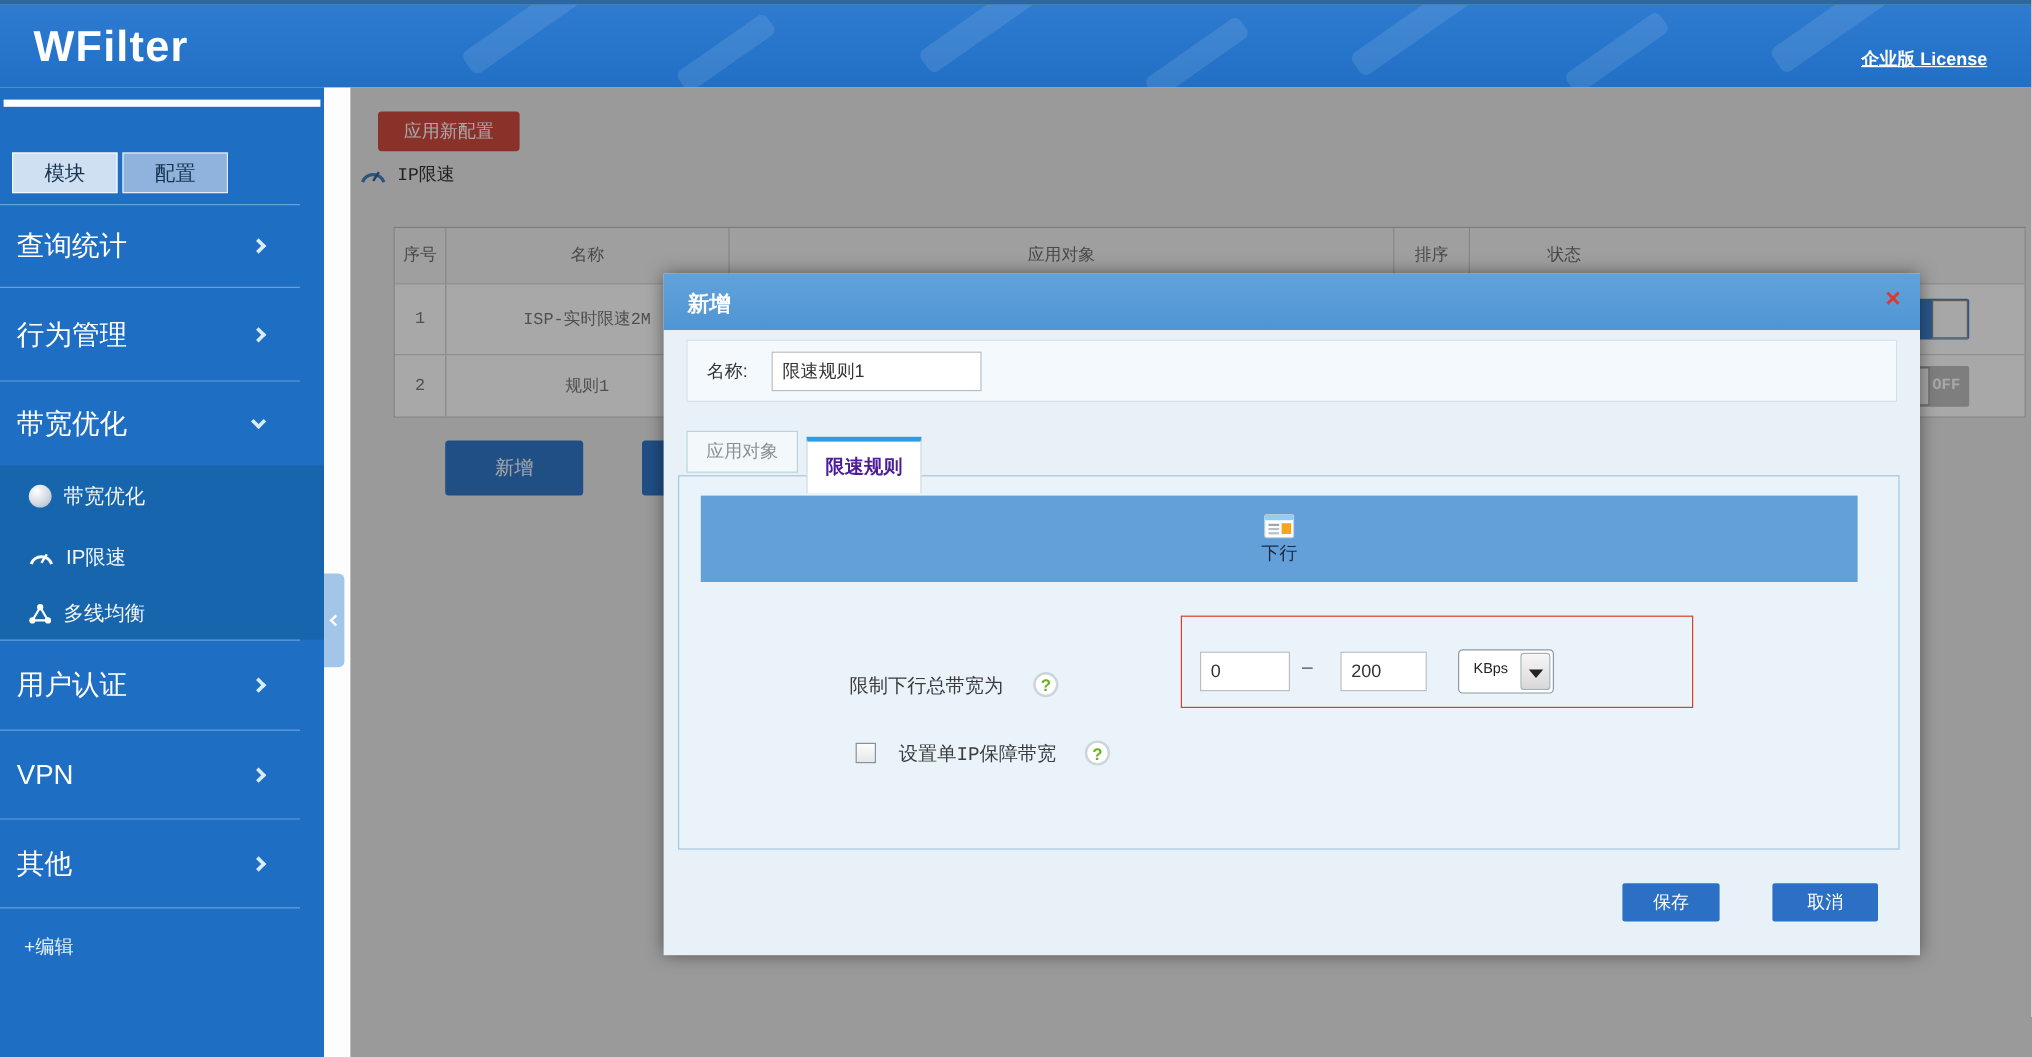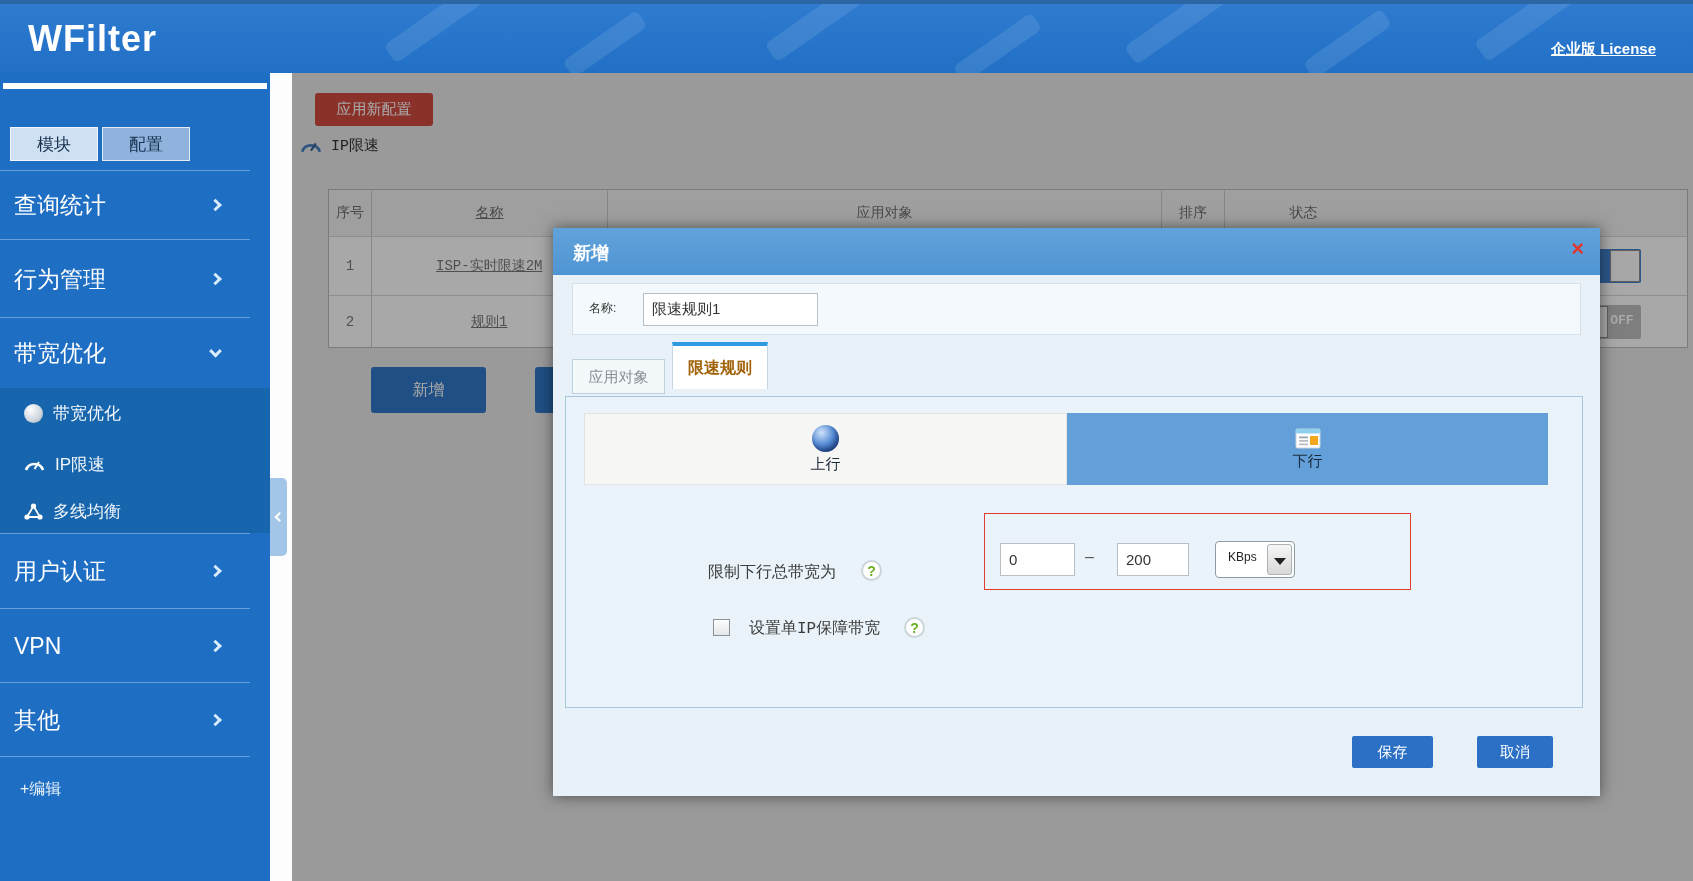--- a/index.html
+++ b/index.html
@@ -48,21 +48,21 @@
   #breadcrumb { position:absolute; left:8px; top:63px; display:flex; align-items:center; gap:9px;
     font-size:15px; color:#333; font-family:"Liberation Mono","DejaVu Sans Mono",monospace; }
 
   .tbl { position:absolute; left:36px; top:116px; width:1360px; background:#fff; border:1px solid #bdbdbd; }
   .tbl-row { display:flex; width:100%; }
   .tbl-head { background:#f2f2f2; height:46px; }
   .tbl-head .cell { color:#6f6f6f; font-size:14px; }
   .cell { display:flex; align-items:center; justify-content:center; border-right:1px solid #ccc;
     font-size:14px; color:#7a7a7a; font-family:"Liberation Mono","DejaVu Sans Mono",monospace; }
   .cell:last-child { border-right:none; }
-  .c0{width:43px;} .c1{width:236px;text-decoration:underline;} .c2{width:554px;} .c3{width:307px;} .c4{width:63px;} .c5{width:157px;}
+  .c0{width:43px;} .c1{width:236px;} .c2{width:554px;} .c3{width:307px;} .c4{width:63px;} .c5{width:157px;}
   .body-row { height:59px; border-top:1px solid #d8d8d8; background:#fff; }
   .body-row.r2 { height:52px; }
   .toggle { position:relative; width:64px; height:34px; border-radius:2px; }
   .toggle.on { background:#4285d2; }
   .toggle.off { background:#bfbfbf; }
   .knob { position:absolute; top:1px; width:30px; height:32px; background:#fdfdfd; border:1px solid #8f8f8f; }
   .toggle.on .knob { right:1px; }
   .toggle.off .knob { left:1px; }
   .off-label { position:absolute; right:7px; top:8px; color:#fff; font-size:13px; font-weight:bold; }
   .btn-row-add { position:absolute; left:79px; top:294px; width:115px; height:46px; background:#3079c8;
@@ -76,29 +76,29 @@
 
   
   #modal { position:absolute; left:553px; top:228px; width:1047px; height:568px; z-index:100;
     background:#e8f1f7; box-shadow:0 0 14px rgba(0,0,0,.5); }
   #m-titlebar { position:absolute; left:0; top:0; width:100%; height:47px;
     background:linear-gradient(#61a2da,#4f95d3); }
   #m-title { position:absolute; left:20px; top:13px; color:#fff; font-size:18px; font-weight:bold; }
   #m-close { position:absolute; right:16px; top:10px; color:#e0372e; font-size:22px; font-weight:bold; cursor:pointer; line-height:1; }
   .name-section { position:absolute; left:19px; top:55px; width:1009px; height:52px;
     background:#f3f9fc; border:1px solid #d5e2ea; }
-  .name-label { position:absolute; left:16px; top:16px; font-size:12px; color:#333; }
+  .name-label { position:absolute; left:16px; top:16px; font-size:15px; color:#333; }
   .name-input { position:absolute; left:70px; top:9px; width:175px; height:33px; border:1px solid #b9bfc4;
     background:#fff; font-size:15px; color:#333; padding:0 8px; font-family:inherit; }
   .m-tab { position:absolute; cursor:pointer; text-align:center; }
   .m-tab.inactive { left:19px; top:131px; width:93px; height:35px; line-height:33px;
     background:#f3f8fa; border:1px solid #bed2dd; color:#8a9096; font-size:15px; }
-  .m-tab.active { left:119px; top:114px; width:96px; height:47px; line-height:43px;
+  .m-tab.active { left:119px; top:136px; width:96px; height:47px; line-height:43px;
     background:#fff; border-top:4px solid #2f9be2; border-left:1px solid #c8d8e2; border-right:1px solid #c8d8e2;
-    color:#a16207; font-weight:bold; font-size:16px; z-index:2; }
+    color:#4c1d95; font-weight:bold; font-size:16px; z-index:2; }
   #m-panel { position:absolute; left:12px; top:168px; width:1018px; height:312px;
     background:#e9f3f9; border:1px solid #a6c6da; }
   #dir-toggle { position:absolute; left:18px; top:16px; width:964px; height:72px; display:flex; }
   .dir-half { flex:1; display:flex; flex-direction:column; align-items:center; justify-content:center; gap:3px; cursor:pointer; }
   .dir-half.up { background:#f6f6f5; border:1px solid #e3e3e1; }
   .dir-half.down { background:#63a0d9; }
   .dir-label { font-size:15px; color:#1b2a3a; }
   .globe { width:27px; height:27px; border-radius:50%;
     background:radial-gradient(circle at 35% 28%, #cfe2fa, #5a8fd8 45%, #1c4fa0 85%); box-shadow:inset -2px -3px 5px rgba(0,0,30,.35); }
   #red-box { position:absolute; left:418px; top:116px; width:427px; height:77px; border:1px solid #e23b30; }
@@ -120,21 +120,21 @@
     border:2px solid #cbd5da; color:#6ab023; font-weight:bold; font-size:14px; text-align:center; line-height:18px; cursor:pointer; }
   #help1 { left:295px; top:163px; }
   #help2 { left:338px; top:220px; }
   #guarantee-check { position:absolute; left:147px; top:222px; width:17px; height:17px;
     border:1px solid #8a9298; background:linear-gradient(#fdfdfd,#e4e7ea); cursor:pointer; }
   .guarantee-label { position:absolute; left:183px; top:221px; font-size:16px; color:#3c3c3c;
     font-family:"Liberation Mono","DejaVu Sans Mono",monospace; }
   .m-btn { position:absolute; top:508px; height:32px; background:#2b70c4; color:#fff; font-size:15px;
     border:none; border-radius:2px; cursor:pointer; font-family:inherit; }
   #save-btn { left:799px; width:81px; }
-  #cancel-btn { left:924px; width:76px; }
+  #cancel-btn { left:924px; width:88px; }
 </style>
 </head>
 <body>
 
 <div id="screen">
 
   <div id="app-header">
     <span class="kb" style="left:380px;top:8px;width:110px;height:22px;"></span>
     <span class="kb" style="left:560px;top:30px;width:90px;height:20px;"></span>
     <span class="kb" style="left:760px;top:4px;width:120px;height:22px;"></span>
@@ -271,24 +271,20 @@
     <div class="name-section">
       <span class="name-label">名称:</span>
       <input class="name-input" type="text" value="限速规则1" style="">
     </div>
 
     <div class="m-tab inactive">应用对象</div>
     <div class="m-tab active">限速规则</div>
 
     <div id="m-panel">
       <div id="dir-toggle">
-        <div class="dir-half up">
-          <span class="globe"></span>
-          <span class="dir-label">上行</span>
-        </div>
         <div class="dir-half down">
           <svg width="26" height="21" viewBox="0 0 26 21">
             <rect x="1" y="1" width="24" height="19" rx="1.5" fill="#ffffff" stroke="#c8d4dc"></rect>
             <rect x="1" y="1" width="24" height="4.5" rx="1.5" fill="#8fd0ee"></rect>
             <rect x="15" y="8" width="8" height="9" fill="#f2a71c"></rect>
             <rect x="4" y="8.5" width="9" height="1.8" fill="#9aa4ab"></rect>
             <rect x="4" y="12" width="9" height="1.8" fill="#b8c0c6"></rect>
             <rect x="4" y="15.5" width="9" height="1.8" fill="#b8c0c6"></rect>
           </svg>
           <span class="dir-label">下行</span>

